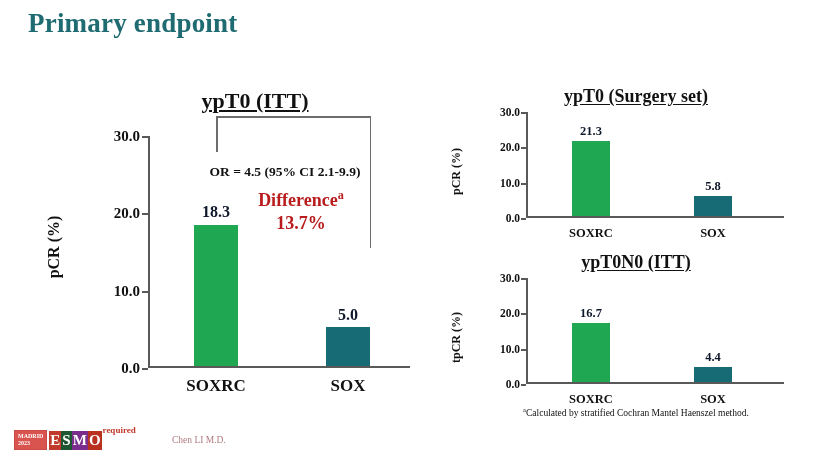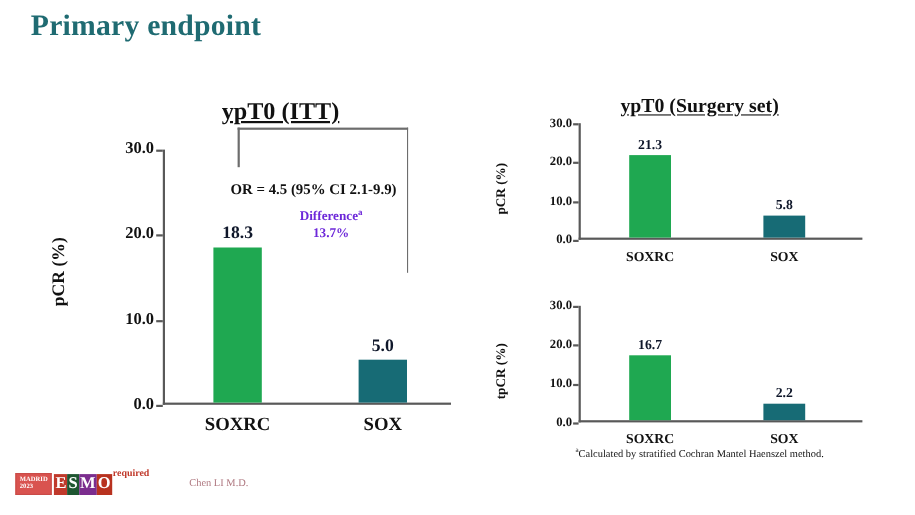--- a/index.html
+++ b/index.html
@@ -82,21 +82,21 @@
     margin-top: 24px;
   }
   .stat-p {
     position: absolute; left: 120px; top: 70px; width: 270px;
     text-align: center; font-size: 13.5px; font-weight: bold; color: #111;
     white-space: nowrap;
   }
   .stat-p i { font-style: italic; }
   .diff-label {
     position: absolute; left: 196px; top: 100px; width: 150px;
-    text-align: center; font-size: 12px; font-weight: bold; color: #6d28d9;
+    text-align: center; font-size: 18px; font-weight: bold; color: #b91c1c;
     line-height: 1.25;
   }
   sup { font-size: 0.68em; vertical-align: super; }
 
   
   .bracket { position: absolute; }
   .bracket .hbar {
     position: absolute; top: 0; left: 0; right: 0;
     height: 1.5px; background: #6d6d6d;
   }
@@ -230,39 +230,40 @@
       <div class="bar-value" style="left:187px; bottom:24px;">5.8</div>
     </div>
 
     <div class="ylabel">pCR (%)</div>
 
     <div class="cat-label" style="left:141px;">SOXRC</div>
     <div class="cat-label" style="left:263px;">SOX</div>
   </div>
 
   <div class="chart chart-small" id="chart-bottom-right">
+    <div class="chart-title">ypT0N0 (ITT)</div>
 
     <div class="plot">
       <div class="axis-y"></div>
       <div class="axis-x"></div>
 
       <div class="tick" style="top:0px;"></div>
       <div class="tick-label" style="top:0px;">30.0</div>
       <div class="tick" style="top:35.3px;"></div>
       <div class="tick-label" style="top:35.3px;">20.0</div>
       <div class="tick" style="top:70.6px;"></div>
       <div class="tick-label" style="top:70.6px;">10.0</div>
       <div class="tick" style="top:106px;"></div>
       <div class="tick-label" style="top:106px;">0.0</div>
 
       <div class="bar green" style="left:46px; width:38px; height:59px;"></div>
       <div class="bar-value" style="left:65px; bottom:63px;">16.7</div>
 
       <div class="bar teal" style="left:168px; width:38px; height:15.5px;"></div>
-      <div class="bar-value" style="left:187px; bottom:19px;">2.2</div>
+      <div class="bar-value" style="left:187px; bottom:19px;">4.4</div>
     </div>
 
     <div class="ylabel">tpCR (%)</div>
 
     <div class="cat-label" style="left:141px;">SOXRC</div>
     <div class="cat-label" style="left:263px;">SOX</div>
   </div>
 
   <div class="footnote"><sup>a</sup><span>Calculated by stratified Cochran Mantel Haenszel method.</span></div>
 

